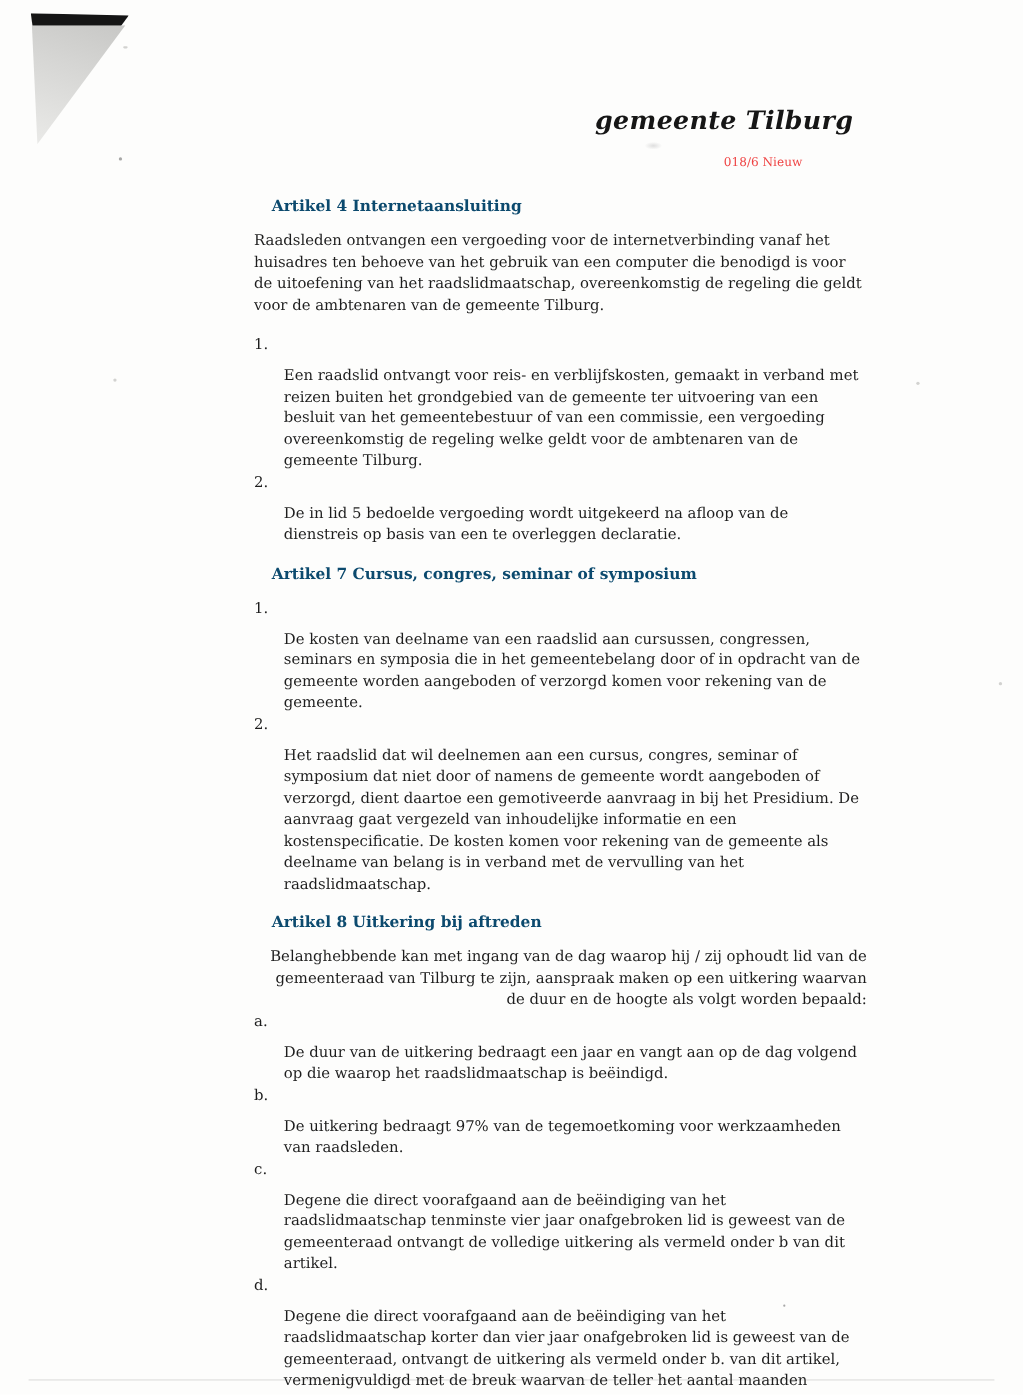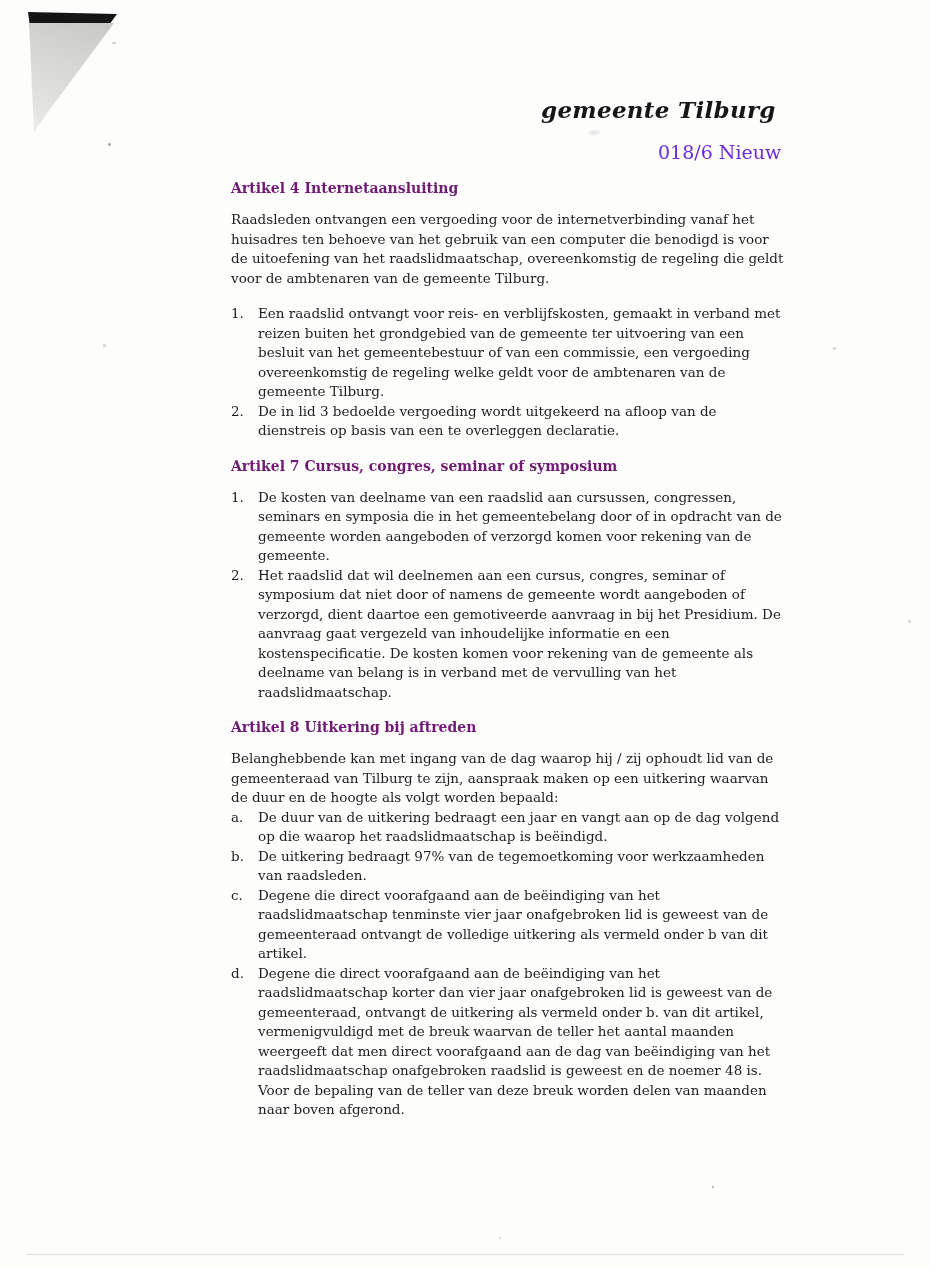--- a/index.html
+++ b/index.html
@@ -30,40 +30,40 @@
 
   
   .brand {
     position: absolute; left: 541px; top: 96px;
     font-size: 23px; font-weight: bold; font-style: italic;
     letter-spacing: 0.3px; color: #161616;
     white-space: nowrap;
   }
   .doc-code {
     position: absolute; left: 658px; top: 141px;
-    font-size: 19px; color: #6d28d9;
+    font-size: 11px; color: #ef4444;
     white-space: nowrap;
   }
 
   
   .content {
     position: absolute; left: 231px; top: 179px; width: 557px;
     font-size: 13.5px; line-height: 19.5px; color: #1d1d1d;
   }
   .section { margin: 0 0 16px 0; }
   .article-heading {
     font-size: 14px; font-weight: bold; line-height: 19px;
-    margin: 0 0 12px 0; color: #701a75;
+    margin: 0 0 12px 16px; color: #0c4a6e;
   }
   .body-par { margin: 0; }
   .list { margin: 0; }
   .list-item { display: flex; align-items: flex-start; }
   .marker { flex: 0 0 27px; }
-  .item-text { flex: 1 1 auto; }
-  .par-then-list { margin-bottom: 0; }
+  .item-text { flex: 1 1 auto; margin-top: 28px; }
+  .par-then-list { margin-bottom: 0; text-align: right; }
 
   
   .speck {
     position: absolute; width: 3px; height: 3px; border-radius: 50%;
     background: #8a8a8a; opacity: 0.75;
   }
   .speck.faint { background: #b5b5b3; opacity: 0.6; }
   .smudge {
     position: absolute; left: 586px; top: 129px; width: 16px; height: 7px;
     background: radial-gradient(ellipse at center, #dedede 0%, rgba(253,253,252,0) 70%);
@@ -102,21 +102,21 @@
 
 
     <div class="section">
       <div class="list">
         <div class="list-item">
           <span class="marker">1.</span>
           <span class="item-text">Een raadslid ontvangt voor reis- en verblijfskosten, gemaakt in verband met reizen buiten het grondgebied van de gemeente ter uitvoering van een besluit van het gemeentebestuur of van een commissie, een vergoeding overeenkomstig de regeling welke geldt voor de ambtenaren van de gemeente Tilburg.</span>
         </div>
         <div class="list-item">
           <span class="marker">2.</span>
-          <span class="item-text">De in lid 3 bedoelde vergoeding wordt uitgekeerd na afloop van de dienstreis op basis van een te overleggen declaratie.</span>
+          <span class="item-text">De in lid 5 bedoelde vergoeding wordt uitgekeerd na afloop van de dienstreis op basis van een te overleggen declaratie.</span>
         </div>
       </div>
     </div>
 
     <div class="section">
       <h3 class="article-heading">Artikel 7 Cursus, congres, seminar of symposium</h3>
       <div class="list">
         <div class="list-item">
           <span class="marker">1.</span>
           <span class="item-text">De kosten van deelname van een raadslid aan cursussen, congressen, seminars en symposia die in het gemeentebelang door of in opdracht van de gemeente worden aangeboden of verzorgd komen voor rekening van de gemeente.</span>

